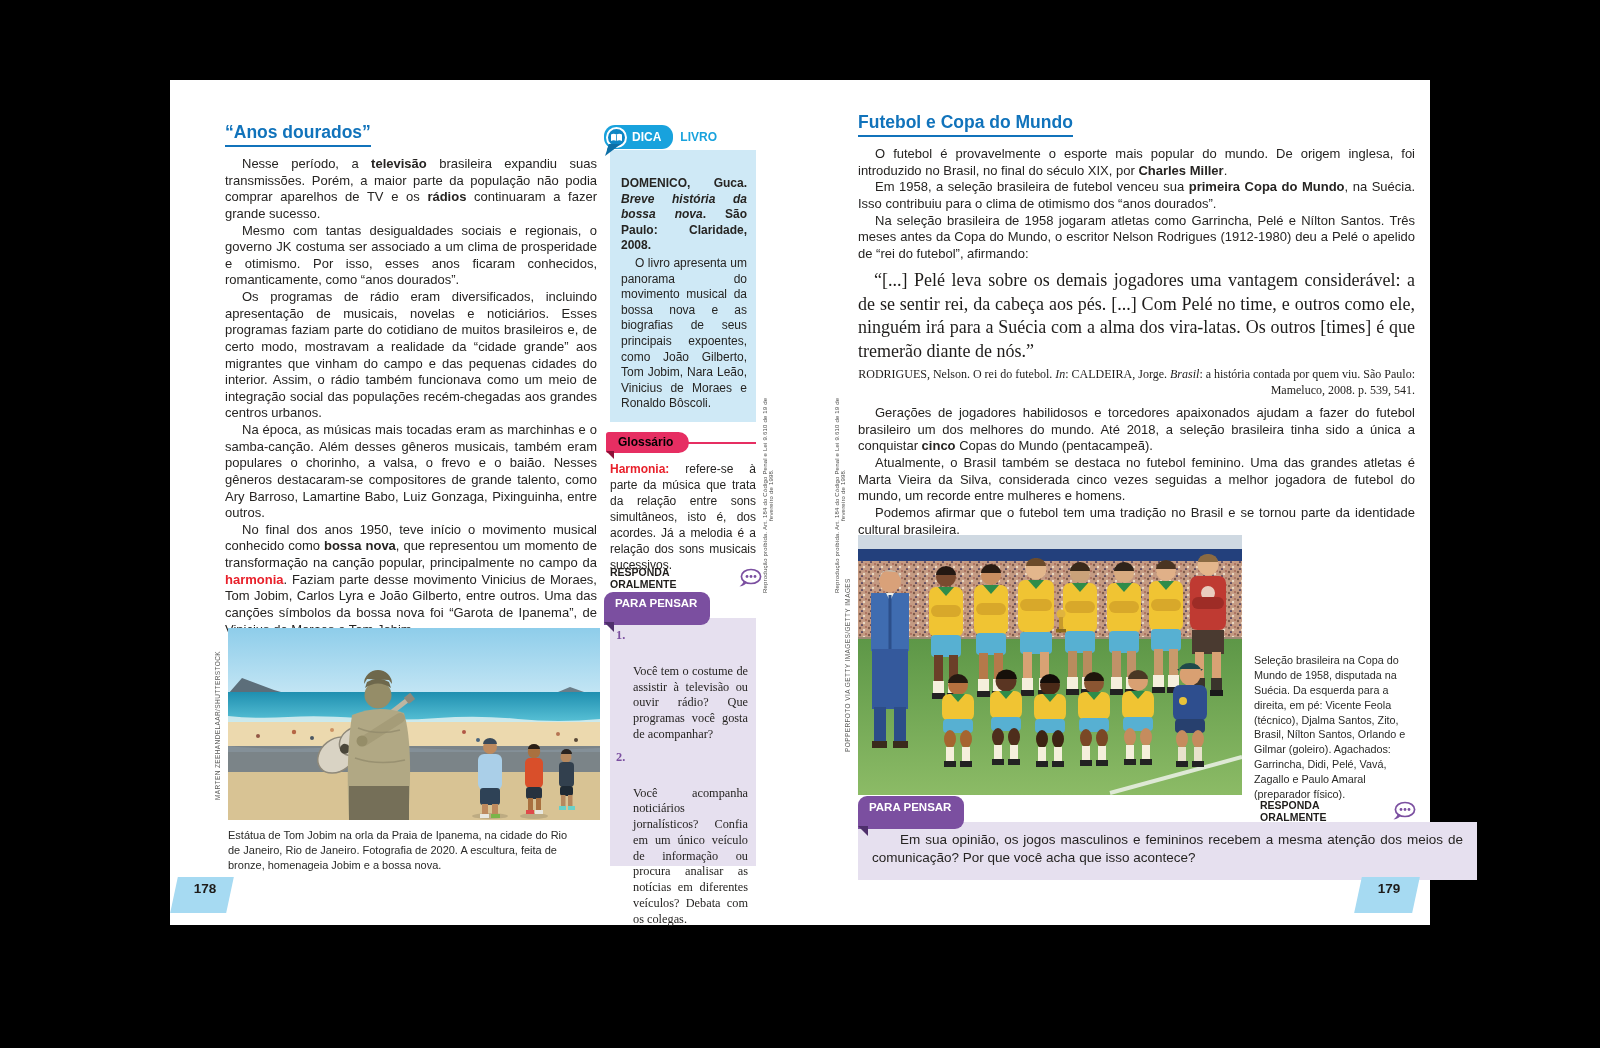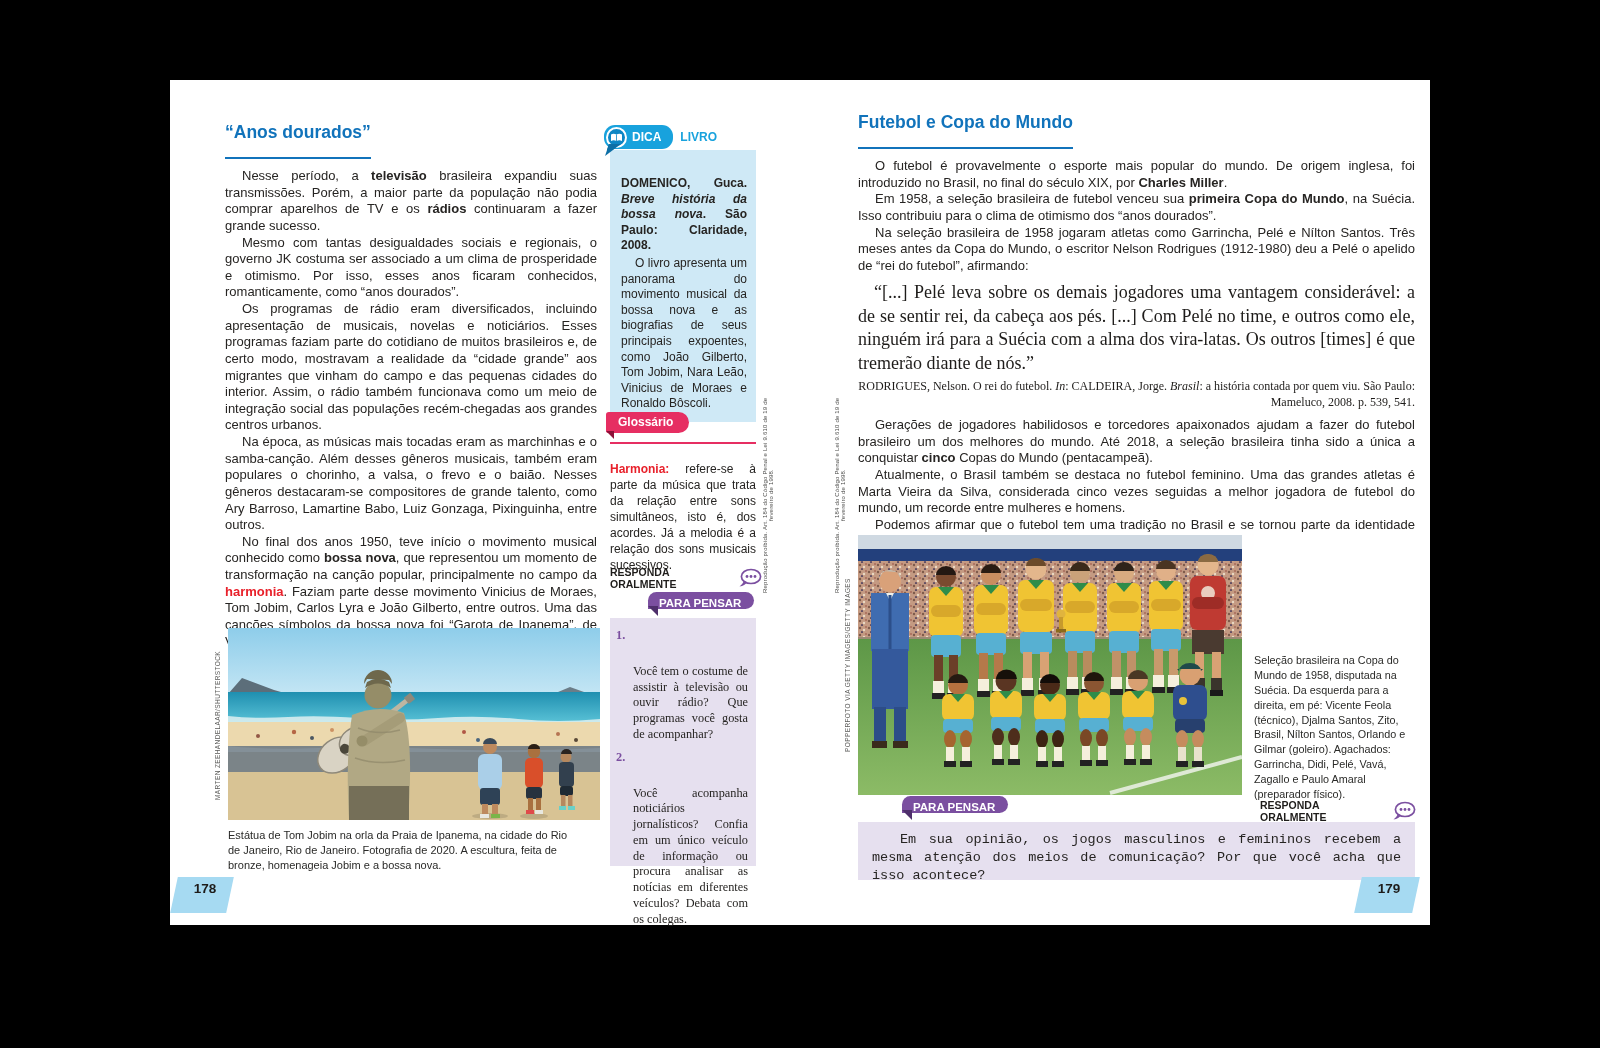--- a/index.html
+++ b/index.html
@@ -1,21 +1,21 @@
 <!DOCTYPE html>
 <html><head>
 <meta charset="utf-8">
 <style>
   html,body{margin:0;padding:0;}
   body{width:1600px;height:1048px;background:#000;position:relative;overflow:hidden;
        font-family:"Liberation Sans",sans-serif;color:#262422;}
   .spread{position:absolute;left:170px;top:80px;width:1260px;height:845px;background:#fff;}
   .abs{position:absolute;}
   h2.sec{font-size:17.5px;font-weight:bold;color:#1173bb;margin:0 0 9px 0;
-         display:inline-block;border-bottom:2.5px solid #1173bb;padding-bottom:14px;}
+         display:inline-block;border-bottom:2.5px solid #1173bb;padding-bottom:2px;}
   p.body{margin:0;text-indent:17px;text-align:justify;font-size:13px;line-height:1.28;color:#262422;}
   .quote{font-family:"Liberation Serif",serif;font-size:18px;line-height:1.3;text-align:justify;
          text-indent:16px;margin:7px 0 4px 0;color:#1e1c1a;}
   .cite{font-family:"Liberation Serif",serif;font-size:12px;line-height:1.3;text-align:right;
         margin:0 0 7px 0;color:#1e1c1a;}
   .caption{font-size:11px;line-height:1.38;color:#2a2a28;}
   .vcredit{writing-mode:vertical-rl;transform:rotate(180deg);font-size:6.5px;letter-spacing:.4px;
            color:#5a5a58;text-align:center;}
   .vnotice{writing-mode:vertical-rl;transform:rotate(180deg);font-size:6px;letter-spacing:.2px;
            color:#4a4a48;text-align:center;}
@@ -28,48 +28,48 @@
              border-top-color:#0d6fa6;border-left-color:#0d6fa6;transform:skewX(-18deg);}
   .book-badge{position:absolute;left:2px;top:2px;width:21px;height:21px;background:#0d86c4;
              border:2px solid #fff;border-radius:50%;box-sizing:border-box;display:flex;
              align-items:center;justify-content:center;}
   .dica-type{color:#18a2dd;font-weight:bold;font-size:12px;}
   .dica-box{position:absolute;top:70px;left:0;width:146px;height:272px;background:#cfe9f6;
             box-sizing:border-box;padding:26px 9px 24px 11px;}
   .dica-ref{font-size:12px;line-height:1.3;font-weight:bold;text-align:justify;}
   .dica-body{font-size:12px;line-height:1.3;text-align:justify;text-indent:14px;margin-top:2px;}
   .gloss-line{position:absolute;top:362px;left:0;width:146px;height:2px;background:#e62e62;}
-  .gloss-tab{position:absolute;top:332px;left:-4px;background:#e62e62;color:#ffffff;font-weight:bold;
+  .gloss-tab{position:absolute;top:352px;left:-4px;background:#e62e62;color:#000000;font-weight:bold;
              font-size:12px;padding:3px 16px 4px 12px;border-radius:3px 11px 11px 3px;z-index:2;}
   .gloss-tab:after{content:"";position:absolute;left:0;bottom:-6px;border:4px solid transparent;
              border-top-color:#8e1038;border-right-color:#8e1038;}
   .gloss-text{position:absolute;top:382px;left:0;width:146px;font-size:12px;line-height:1.33;
               text-align:justify;}
   .responda{display:flex;align-items:center;gap:5px;font-weight:bold;font-size:10.5px;color:#1e1c1a;}
   .responda-l{position:absolute;top:486px;right:-6px;}
   .pp-tab{position:relative;background:#7b4fa0;color:#fff;font-weight:bold;font-size:11.5px;
-          padding:5px 13px 0 11px;border-radius:9px 9px 9px 0;display:inline-block;z-index:2;margin-left:44px;}
+          padding:5px 13px 16px 11px;border-radius:9px 9px 9px 0;display:inline-block;z-index:2;}
   .pp-tab:after{content:"";position:absolute;left:0;bottom:-7px;border:5px solid transparent;
           border-top-color:#4e2f6b;border-right-color:#4e2f6b;}
   .pp-tab-l{position:absolute;top:512px;left:-6px;}
   .pp-box-l{position:absolute;top:538px;left:0;width:146px;height:248px;background:#e6e0ef;
             box-sizing:border-box;padding:10px 8px 8px 6px;}
   .pp-item{display:flex;font-family:"Liberation Serif",serif;font-size:12.3px;line-height:1.28;
            text-align:justify;margin-bottom:7px;}
   .pp-num{color:#7b4fa0;font-weight:bold;flex:0 0 17px;font-family:"Liberation Serif",serif;}
   .pp-item-text{flex:1;margin-top:36px;}
   
   .pagetab{position:absolute;width:56px;height:36px;background:#a6daf2;transform:skewX(-12deg);}
   .pagetab span{display:block;transform:skewX(12deg);font-weight:bold;font-size:13.5px;
                 color:#1e1c1a;padding:4px 0 0 18px;}
   
   .pp-tab-r{position:absolute;left:688px;top:716px;}
   .responda-r{position:absolute;left:1090px;top:719px;width:156px;justify-content:flex-end;}
-  .pp-box-r{position:absolute;left:688px;top:742px;width:557px;height:58px;background:#e6e0ef;
-            box-sizing:border-box;padding:9px 14px 8px 14px;font-family:Liberation Mono, monospace;
+  .pp-box-r{position:absolute;left:688px;top:742px;width:619px;height:58px;background:#e6e0ef;
+            box-sizing:border-box;padding:9px 14px 8px 14px;font-family:Liberation Sans, sans-serif;
             font-size:13.5px;line-height:1.32;text-align:justify;text-indent:28px;}
   .photo-frame{position:absolute;overflow:hidden;}
   svg{display:block;}
 </style>
 </head>
 <body>
 
 <div class="spread">
 
   <div class="abs" style="left:55px;top:42px;width:372px;">

